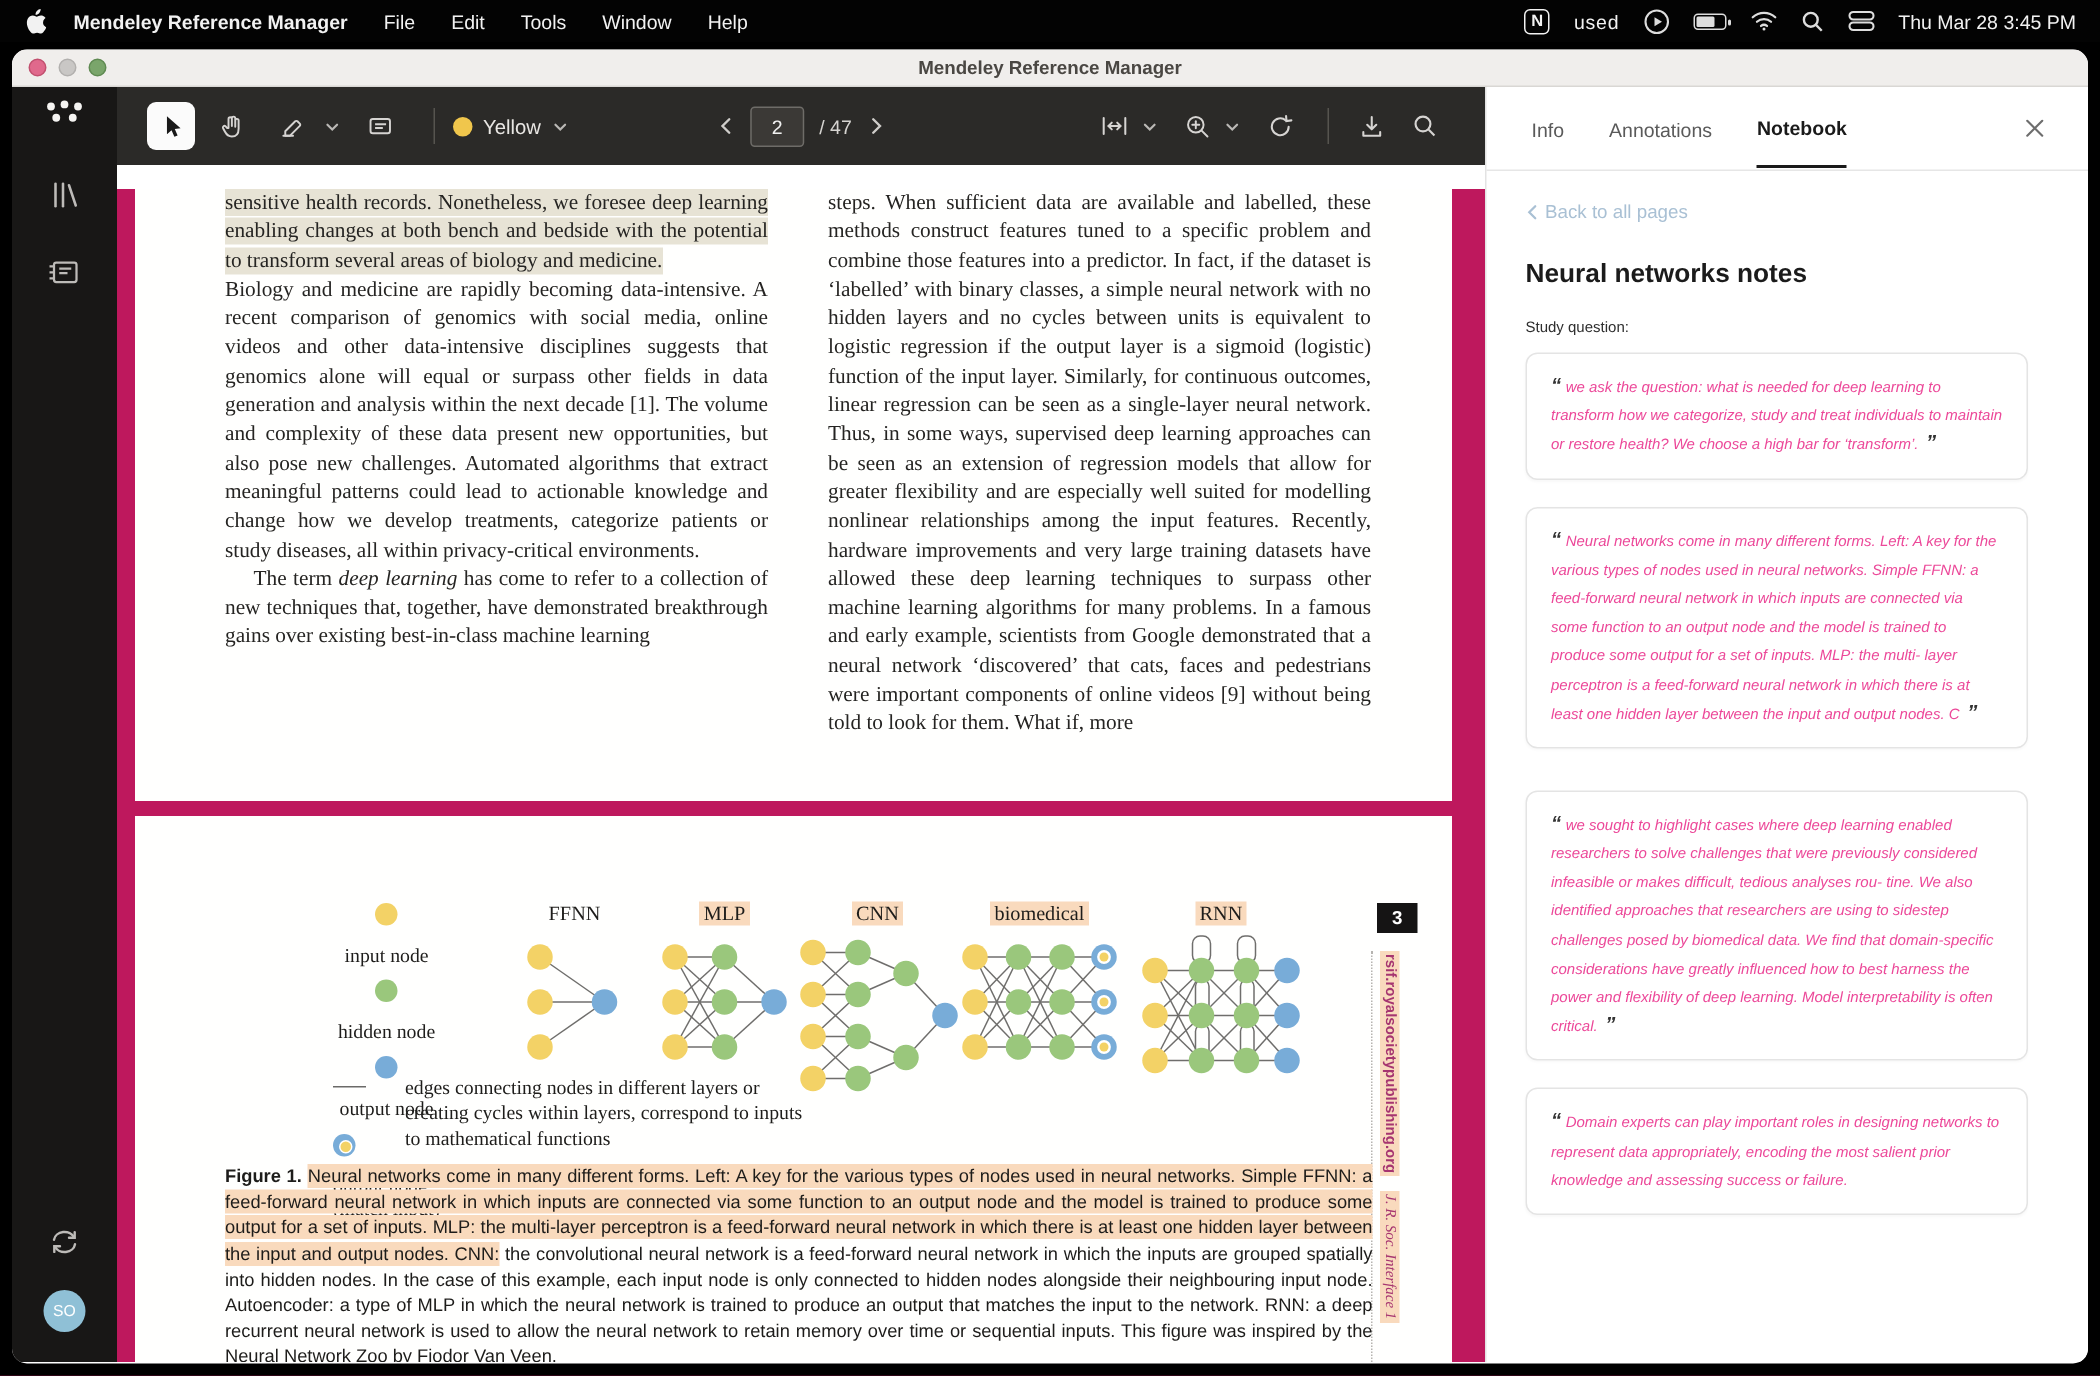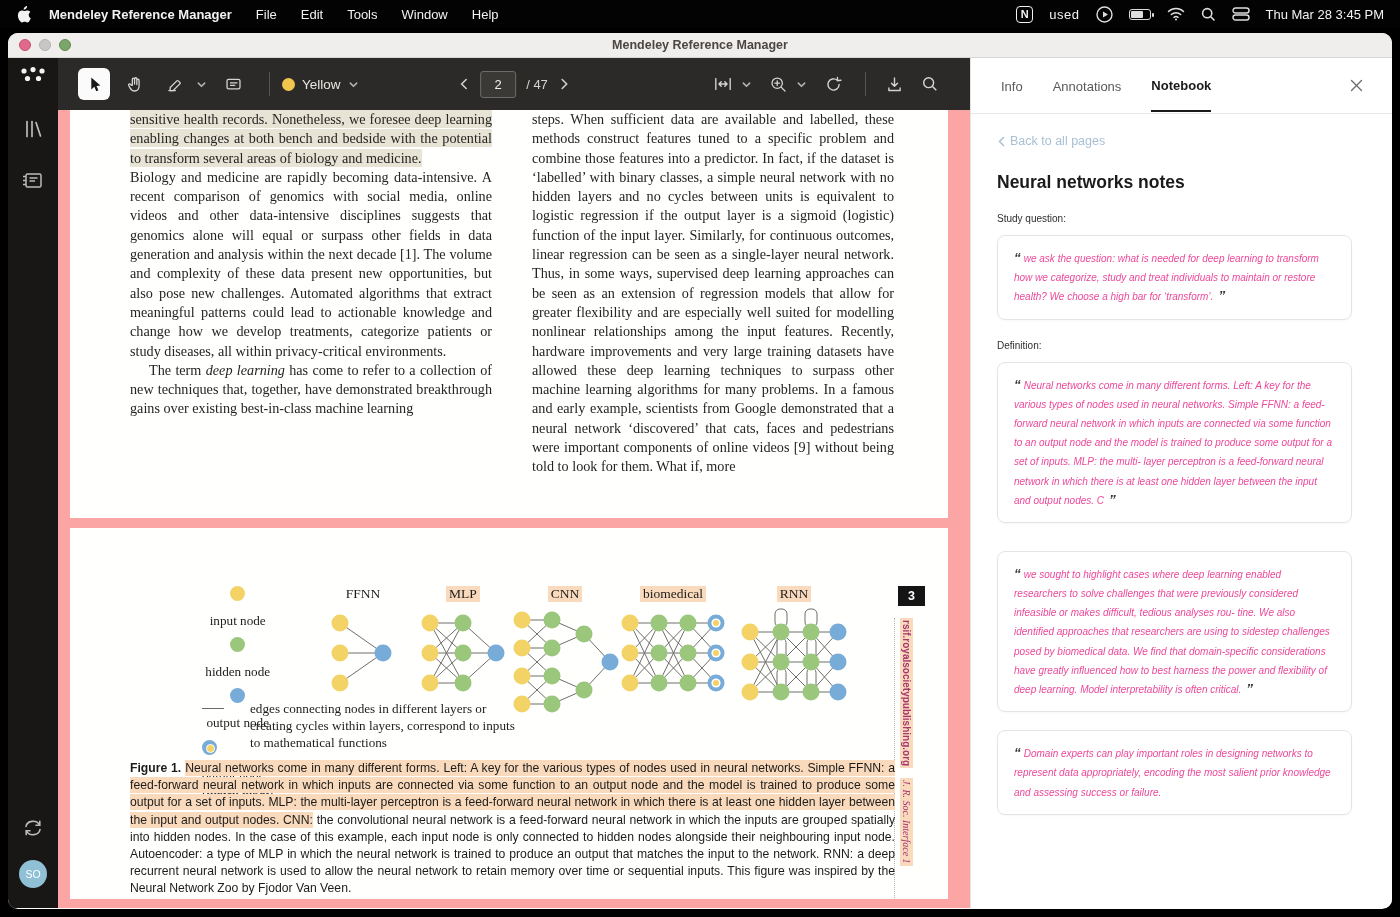--- a/index.html
+++ b/index.html
@@ -25,21 +25,21 @@
   .lights { display:flex; gap:8px; margin-left:11px; }
   .light { width:12px; height:12px; border-radius:50%; }
   .light.red { background:#e0698c; border:1px solid #c2506f; }
   .light.yellow { background:#c9c7c5; border:1px solid #b2b0ae; }
   .light.green { background:#7aa56b; border:1px solid #5f8a52; }
   .win-title { position:absolute; left:0; right:0; text-align:center; font-size:12.5px; font-weight:700; color:#4a4743; }
 
   .win-content { display:flex; height:850px; }
 
   
-  .sidebar { width:50px; background:#181716; display:flex; flex-direction:column; align-items:center; flex-shrink:0; }
+  .sidebar { width:70px; background:#181716; display:flex; flex-direction:column; align-items:center; flex-shrink:0; }
   .logo-dots { margin-top:8px; }
   .side-icon { margin-top:30px; display:flex; }
   .side-spacer { flex:1; }
   .sync-icon { margin-bottom:22px; display:flex; }
   .avatar { width:28px; height:28px; border-radius:50%; background:var(--avatar-blue); color:#fff; font-size:10.5px; display:flex; align-items:center; justify-content:center; margin-bottom:20px; }
 
   
   .pdf-col { width:912px; display:flex; flex-direction:column; flex-shrink:0; }
   .pdf-toolbar { height:52px; background:#2b2a28; display:flex; align-items:center; padding:0 20px; position:relative; flex-shrink:0; }
   .tool-btn { width:32px; height:32px; border-radius:6px; display:flex; align-items:center; justify-content:center; margin-right:8px; }
@@ -48,21 +48,21 @@
   .tb-divider { width:1px; height:24px; background:#56544f; margin:0 12px; }
   .color-group { display:flex; align-items:center; gap:7px; }
   .color-dot { width:13px; height:13px; border-radius:50%; background:var(--swatch-yellow); }
   .color-label { color:#e8e6e3; font-size:13.5px; }
   .page-nav { position:absolute; left:50%; transform:translateX(-50%); display:flex; align-items:center; gap:10px; }
   .page-input { width:36px; height:27px; background:#3b3936; border:1px solid #6e6c68; border-radius:3px; color:#f0f0f0; text-align:center; font-size:13px; font-family:"Liberation Sans",sans-serif; }
   .page-total { color:#d6d4d1; font-size:13px; }
   .tb-right { margin-left:auto; display:flex; align-items:center; }
   .tb-right .tool-btn { margin-right:4px; }
 
-  .pdf-view { flex:1; background:#fca5a5; padding:0 22px 0 12px; overflow:hidden; }
+  .pdf-view { flex:1; background:#be185d; padding:0 22px 0 12px; overflow:hidden;margin-top:16px; }
   .page { background:#fffffe; width:878px; }
   .page1 { height:408px; padding:0 53px 0 60px; }
   .page2 { height:371px; margin-top:10px; position:relative; }
 
   
   .cols { display:flex; gap:40px; }
   .col { width:362px; font-family:"Liberation Serif",serif; font-size:14.2px; line-height:19.3px; color:#252422; text-align:justify; }
   .hl-beige { background:var(--highlight-beige); display:inline; padding:1px 0; }
   .sec-heading { font-family:"Liberation Sans",sans-serif; color:var(--heading-magenta); font-size:19px; font-weight:500; letter-spacing:.2px; margin:25px 0 11px; }
   .para2 { text-indent:19px; }
@@ -579,21 +579,20 @@
           <span>Back to all pages</span>
         </div>
 
         <div class="note-title">Neural networks notes</div>
 
         <div class="note-label">Study question:</div>
         <div class="quote-card">
           <span class="q-mark q-open">“</span><span class="q-text">we ask the question: what is needed for deep learning to transform how we categorize, study and treat individuals to maintain or restore health? We choose a high bar for ‘transform’.</span><span class="q-mark q-close">”</span>
         </div>
 
-        <div class="note-label">Definition:</div>
         <div class="quote-card">
           <span class="q-mark q-open">“</span><span class="q-text">Neural networks come in many different forms. Left: A key for the various types of nodes used in neural networks. Simple FFNN: a feed-forward neural network in which inputs are connected via some function to an output node and the model is trained to produce some output for a set of inputs. MLP: the multi- layer perceptron is a feed-forward neural network in which there is at least one hidden layer between the input and output nodes. C</span><span class="q-mark q-close">”</span>
         </div>
 
         <div class="quote-card gap-lg">
           <span class="q-mark q-open">“</span><span class="q-text">we sought to highlight cases where deep learning enabled researchers to solve challenges that were previously considered infeasible or makes difficult, tedious analyses rou- tine. We also identified approaches that researchers are using to sidestep challenges posed by biomedical data. We find that domain-specific considerations have greatly influenced how to best harness the power and flexibility of deep learning. Model interpretability is often critical.</span><span class="q-mark q-close">”</span>
         </div>
 
         <div class="quote-card">
           <span class="q-mark q-open">“</span><span class="q-text">Domain experts can play important roles in designing networks to represent data appropriately, encoding the most salient prior knowledge and assessing success or failure.</span>

